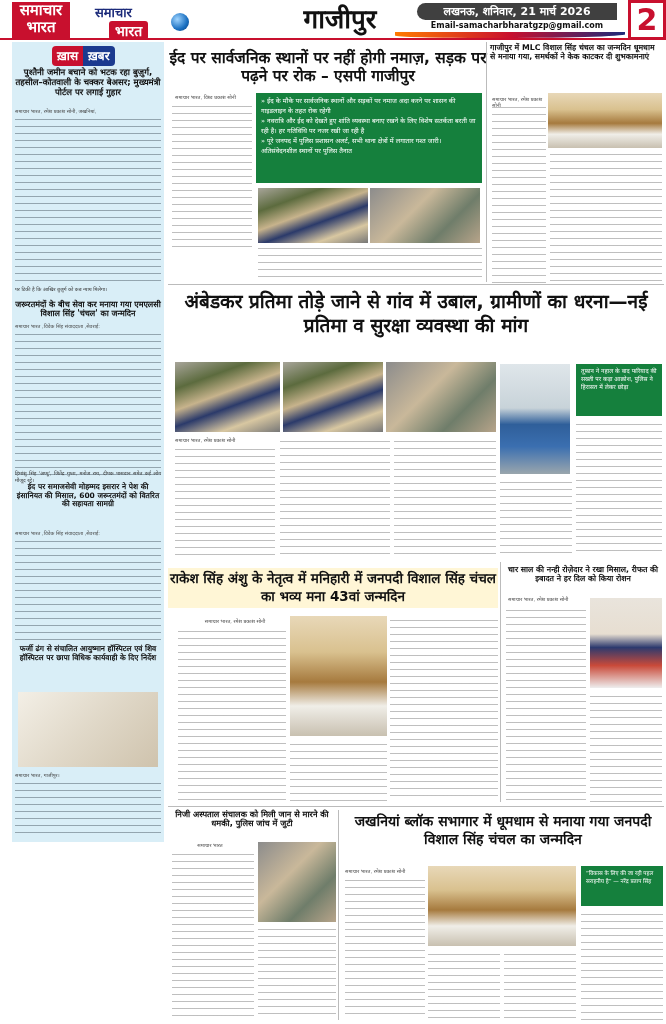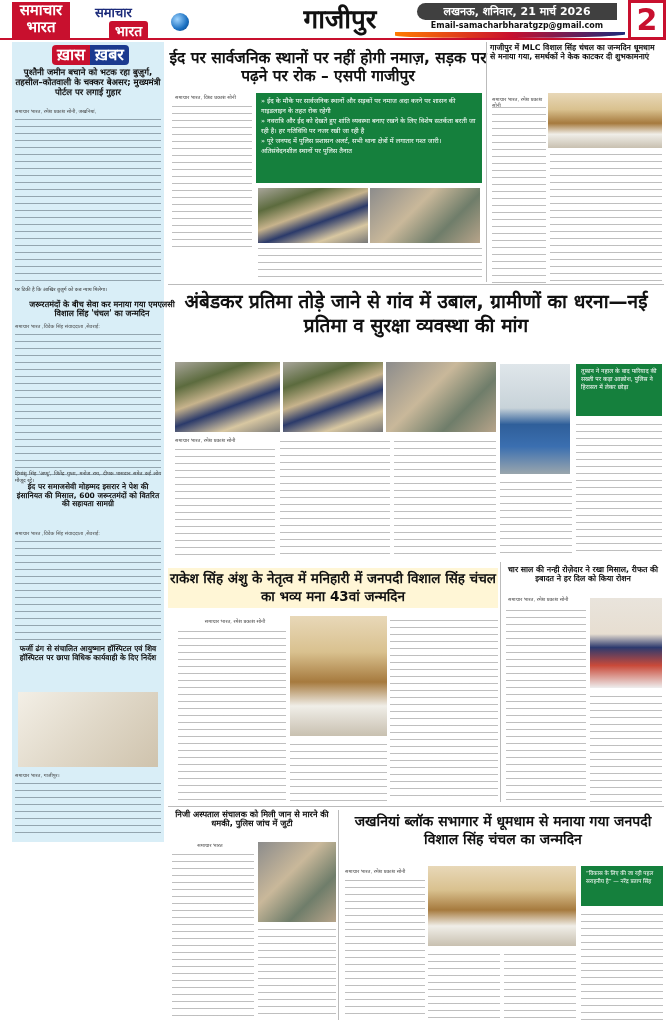--- a/index.html
+++ b/index.html
@@ -15,21 +15,21 @@
   .logo-mid .globe { position: absolute; right: 6px; top: 10px; width: 18px; height: 18px; border-radius: 50%; background: radial-gradient(circle at 35% 35%, #9fd4ff, #1a6fc0 60%, #0b3c7a); }
   .city { left: 270px; top: 0; width: 140px; height: 40px; text-align: center; font-size: 26px; font-weight: bold; color: #111; font-family: "DejaVu Sans", sans-serif; }
   .dateblock { left: 395px; top: 2px; width: 230px; height: 36px; }
   .date-pill { position: absolute; left: 22px; top: 1px; width: 200px; height: 17px; background: #404040; color: #fff; font-size: 11px; font-weight: bold; text-align: center; border-radius: 9px 0 0 9px; line-height: 17px; }
   .email { position: absolute; left: 22px; top: 19px; width: 200px; font-size: 8px; font-weight: bold; color: #111; text-align: center; }
   .wave { position: absolute; left: 0; top: 30px; width: 230px; height: 6px; background: linear-gradient(90deg, #ff7b00, #c8102e 50%, #1b2a7a); border-radius: 0 0 60% 40%; }
   .pagenum { left: 628px; top: 0; width: 38px; height: 40px; background: #fff; border: 3px solid #c8102e; color: #c8102e; font-size: 30px; font-weight: bold; text-align: center; line-height: 34px; }
   
   .col-left { left: 12px; top: 42px; width: 152px; height: 800px; background: #d9eef7; }
   .kh-badge { left: 52px; top: 45px; width: 84px; height: 20px; }
-  .kh-badge span { display: inline-block; height: 20px; line-height: 20px; font-size: 16px; font-weight: bold; color: #fff; padding: 0 5px; }
+  .kh-badge span { display: inline-block; height: 20px; line-height: 20px; font-size: 12px; font-weight: bold; color: #fff; padding: 0 5px; }
   .kh-a { background: #c8102e; border-radius: 4px 0 0 4px; }
   .kh-b { background: #1b3a8f; border-radius: 0 4px 4px 0; }
   .hl { font-weight: bold; color: #111; line-height: 1.15; }
   .body-text { font-size: 5px; line-height: 7px; color: #333; text-align: justify; }
   .lines { background: repeating-linear-gradient(#fff0 0 4px, #8a8a8a 4px 5px, #fff0 5px 7px); opacity: .55; }
   .lines-blue { background: repeating-linear-gradient(#fff0 0 4px, #5a6a75 4px 5px, #fff0 5px 7px); opacity: .55; }
   .byline { font-size: 5px; color: #444; }
   .redbox { background: #15803d; color: #fff; font-size: 6.5px; line-height: 10px; padding: 3px 5px; }
   .photo { background: linear-gradient(135deg, #8c8c8c, #c9b89a 40%, #6f7d6a 70%, #b7a48a); }
   .photo-crowd { background: linear-gradient(160deg, #a8a59a 0%, #5c6b3e 25%, #c7b38c 45%, #2b3a6a 60%, #d8c7a1 80%, #777 100%); }
@@ -65,21 +65,21 @@
 <div class="abs col-left"></div>
 <div class="abs kh-badge">
   <span class="kh-a">ख़ास</span><span class="kh-b">ख़बर</span>
 </div>
 
 <div class="abs hl" style="left:15px;top:68px;width:146px;font-size:8.5px;text-align:center;">पुश्तैनी जमीन बचाने को भटक रहा बुज़ुर्ग, तहसील–कोतवाली के चक्कर बेअसर; मुख्यमंत्री पोर्टल पर लगाई गुहार</div>
 <div class="abs byline" style="left:15px;top:108px;width:146px;">समाचार भारत, रमेश प्रकाश सोनी, जखनियां,</div>
 <div class="abs lines-blue" style="left:15px;top:115px;width:146px;height:170px;"></div>
 <div class="abs body-text" style="left:15px;top:286px;width:146px;">पर टिकी है कि आखिर बुज़ुर्ग को कब न्याय मिलेगा।</div>
 
-<div class="abs hl" style="left:29px;top:300px;width:146px;font-size:8px;text-align:center;">जरूरतमंदों के बीच सेवा कर मनाया गया एमएलसी विशाल सिंह 'चंचल' का जन्मदिन</div>
+<div class="abs hl" style="left:15px;top:300px;width:146px;font-size:8px;text-align:center;">जरूरतमंदों के बीच सेवा कर मनाया गया एमएलसी विशाल सिंह 'चंचल' का जन्मदिन</div>
 <div class="abs byline" style="left:15px;top:323px;width:146px;">समाचार भारत ,विवेक सिंह संवाददाता ,सेवराई:</div>
 <div class="abs lines-blue" style="left:15px;top:330px;width:146px;height:150px;"></div>
 <div class="abs body-text" style="left:15px;top:470px;width:146px;">हिमांशु सिंह 'अप्पू', जितेंद्र गुप्ता, मनोज राय, दीपक पासवान समेत कई लोग मौजूद रहे।</div>
 
 <div class="abs hl" style="left:15px;top:483px;width:146px;font-size:7.5px;text-align:center;">ईद पर समाजसेवी मोहम्मद इसरार ने पेश की इंसानियत की मिसाल, 600 जरूरतमंदों को वितरित की सहायता सामग्री</div>
 <div class="abs byline" style="left:15px;top:530px;width:146px;">समाचार भारत ,विवेक सिंह संवाददाता ,सेवराई:</div>
 <div class="abs lines-blue" style="left:15px;top:537px;width:146px;height:105px;"></div>
 
 <div class="abs hl" style="left:15px;top:645px;width:146px;font-size:7.5px;text-align:center;">फर्जी ढंग से संचालित आयुष्मान हॉस्पिटल एवं शिव हॉस्पिटल पर छापा विधिक कार्यवाही के दिए निर्देश</div>
 <div class="abs photo-room" style="left:18px;top:692px;width:140px;height:75px;"></div>

